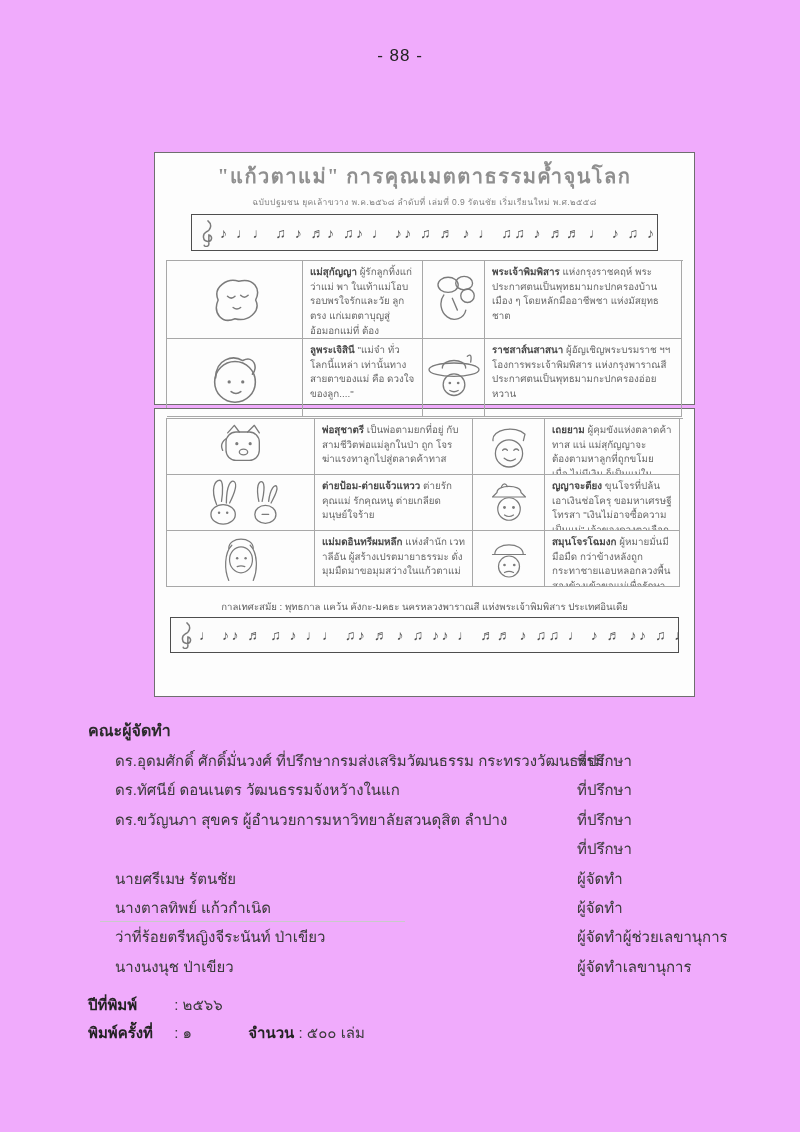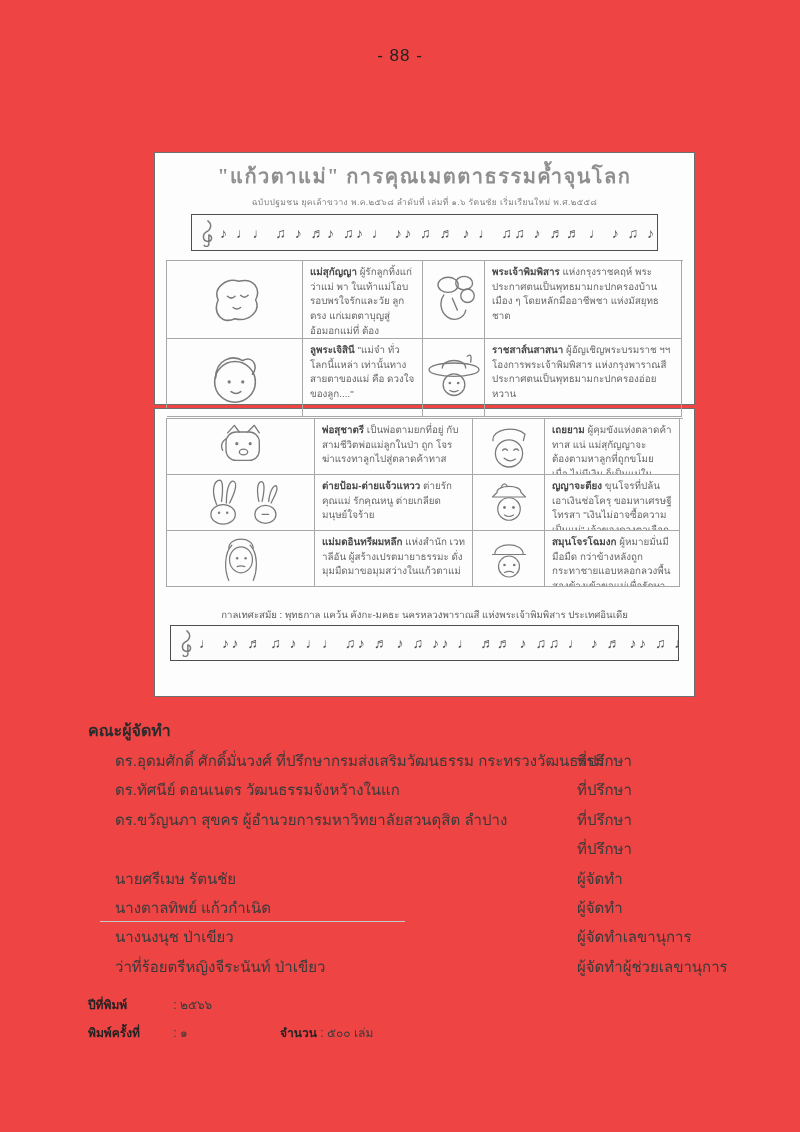--- a/index.html
+++ b/index.html
@@ -1,16 +1,16 @@
 <!DOCTYPE html>
 <html><head>
 <meta charset="utf-8">
 <style>
   html,body{margin:0;padding:0;background:#e8e8e8;}
-  .page{position:relative;width:800px;height:1132px;background:#ef4444;
+  .page{position:relative;width:800px;height:1132px;background:#f0abfc;
         font-family:"Liberation Sans",sans-serif;color:#2b2b2b;overflow:hidden;}
   .page-number{position:absolute;top:46px;left:0;right:0;text-align:center;
         font-size:17px;letter-spacing:1px;color:#222;}
 
   
   .scan{position:absolute;left:154px;top:152px;width:541px;filter:grayscale(1);}
   .panel{border:1px solid #6f6f6f;background:#fdfdfd;box-sizing:border-box;width:541px;}
   .panel1{height:253px;margin-bottom:3px;}
   .panel2{height:289px;}
   .fig-title{margin-top:7px;text-align:center;font-family:"Liberation Serif",serif;
@@ -30,52 +30,52 @@
   .tbl2{grid-template-columns:148px 158px 72px 135px;grid-auto-rows:56px;}
   .cell{border-right:1px solid #a8a8a8;border-bottom:1px solid #a8a8a8;
         box-sizing:border-box;overflow:hidden;}
   .cell-img{display:flex;align-items:center;justify-content:center;}
   .cell-txt{padding:4px 7px;font-size:9.8px;line-height:1.5;color:#666;
         filter:blur(0.28px);word-break:break-word;overflow-wrap:anywhere;}
   .cell-txt b{color:#474747;font-weight:700;}
   .sketch{stroke:#7b7b7b;fill:none;stroke-width:1.6;stroke-linecap:round;
         stroke-linejoin:round;filter:blur(0.3px);}
   .sketch .f{fill:#7b7b7b;stroke:none;}
-  .fig-caption{margin-top:20px;text-align:center;font-size:9.6px;color:#5a5a5a;
+  .fig-caption{margin-top:12px;text-align:center;font-size:9.6px;color:#5a5a5a;
         filter:blur(0.28px);white-space:nowrap;overflow:hidden;}
 
   
   .supporter{position:absolute;left:88px;top:681px;font-size:16px;}
   .supporter .lead{font-weight:700;}
   .supporter .rest{font-weight:400;color:#3a3a3a;}
   .committee-heading{position:absolute;left:88px;top:718px;font-size:16px;font-weight:700;}
   .credits{position:absolute;left:115px;top:746px;width:600px;font-size:15px;color:#3a3a3a;}
   .crow{position:relative;height:29.4px;line-height:29.4px;white-space:nowrap;}
   .crow .role{position:absolute;left:462px;top:0;}
   .underline-artifact{position:absolute;left:100px;top:921px;width:305px;height:1px;
         background:#c9c9c9;}
 
-  .pub{position:absolute;left:88px;top:991px;font-size:12px;color:#333;}
+  .pub{position:absolute;left:88px;top:991px;font-size:15px;color:#333;}
   .prow{height:28px;line-height:28px;white-space:nowrap;}
   .plabel{display:inline-block;width:82px;font-weight:700;color:#222;}
-  .plabel2{display:inline-block;font-weight:700;color:#222;margin-left:89px;}
+  .plabel2{display:inline-block;font-weight:700;color:#222;margin-left:52px;}
   .pval{color:#3a3a3a;}
 </style>
 </head>
 <body>
 
 <div class="page">
 
   <div class="page-number">- 88 -</div>
 
   <div class="scan">
 
     <div class="panel panel1">
       <div class="fig-title">"แก้วตาแม่" การคุณเมตตาธรรมค้ำจุนโลก</div>
-      <div class="fig-sub">ฉบับปฐมชน ยุคเล้าขวาง พ.ค.๒๕๖๘ ลำดับที่ เล่มที่ ๑.๖ รัตนชัย เริ่มเรียนใหม่ พ.ศ.๒๕๕๘</div>
+      <div class="fig-sub">ฉบับปฐมชน ยุคเล้าขวาง พ.ค.๒๕๖๘ ลำดับที่ เล่มที่ 0.9 รัตนชัย เริ่มเรียนใหม่ พ.ศ.๒๕๕๘</div>
 
       <div class="staff">
         <svg class="clef sketch" width="14" height="28" viewBox="0 0 14 30">
           <path d="M8 2 C13 6 11 12 6 14 C2 16 2 24 8 24 C13 24 13 18 9 17 L9 27 C9 30 4 30 4 28"></path>
         </svg>
         <span class="notes">♪ ♩♩ ♫ ♪ ♬♪ ♫♪ ♩ ♪♪ ♫ ♬ ♪ ♩ ♫♫ ♪ ♬♬ ♩ ♪ ♫ ♪♪ ♬ ♩ ♪</span>
       </div>
 
       <div class="tbl tbl1">
         <div class="cell cell-img">
@@ -261,26 +261,26 @@
     </div>
     <div class="crow">
       <span>นายศรีเมษ รัตนชัย</span>
       <span class="role">ผู้จัดทำ</span>
     </div>
     <div class="crow">
       <span>นางตาลทิพย์ แก้วกำเนิด</span>
       <span class="role">ผู้จัดทำ</span>
     </div>
     <div class="crow">
+      <span>ว่าที่ร้อยตรีหญิงจีระนันท์ ป่าเขียว</span>
+      <span class="role">ผู้จัดทำผู้ช่วยเลขานุการ</span>
+    </div>
+    <div class="crow">
       <span>นางนงนุช ป่าเขียว</span>
       <span class="role">ผู้จัดทำเลขานุการ</span>
-    </div>
-    <div class="crow">
-      <span>ว่าที่ร้อยตรีหญิงจีระนันท์ ป่าเขียว</span>
-      <span class="role">ผู้จัดทำผู้ช่วยเลขานุการ</span>
     </div>
   </div>
 
   <div class="underline-artifact"></div>
 
   <div class="pub">
     <div class="prow">
       <span class="plabel">ปีที่พิมพ์</span>
       <span class="pval">:  ๒๕๖๖</span>
     </div>

